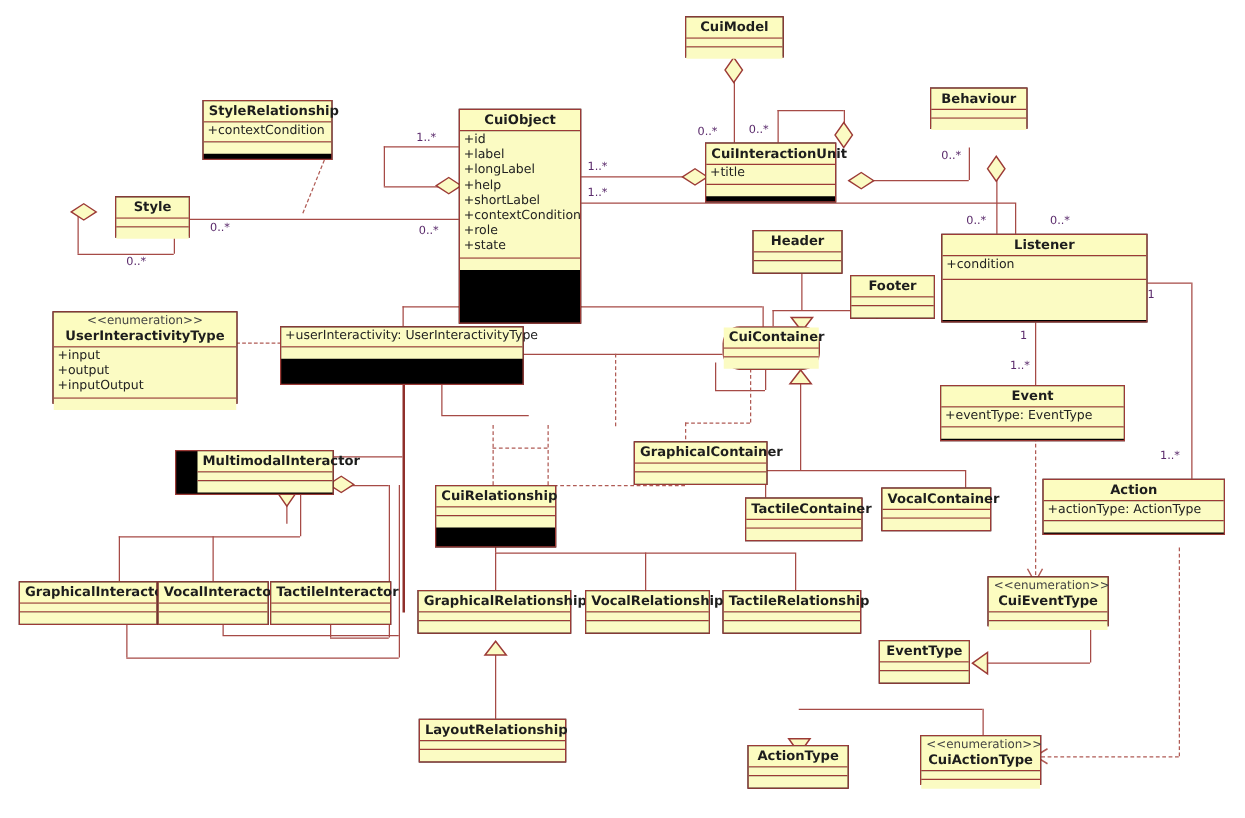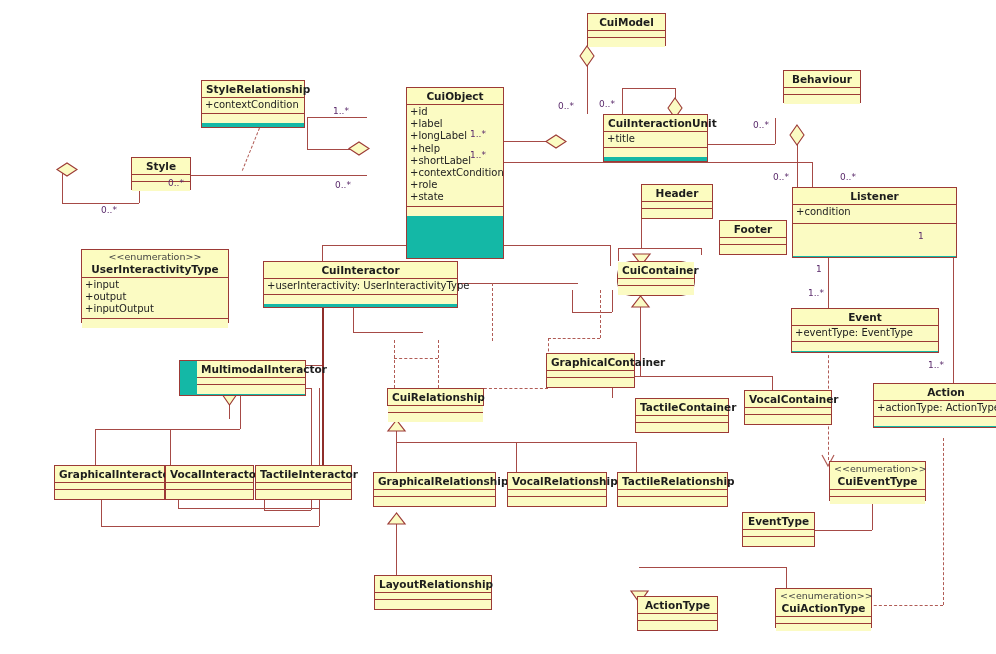--- a/index.html
+++ b/index.html
@@ -1,21 +1,21 @@
 <!DOCTYPE html>
 <html><head>
 <meta charset="utf-8">
 <style>
   html,body{margin:0;padding:0;background:#ffffff;}
   body{font-family:"DejaVu Sans","Liberation Sans",sans-serif;}
   #canvas{position:relative;width:996px;height:654px;background:#ffffff;overflow:hidden;}
 
   
   .uml{position:absolute;box-sizing:border-box;border:1px solid #9c3a36;
-       background:#14b8a6;z-index:5;margin-left:39px;}
+       background:#000000;z-index:5;}
   .uml .hdr{box-sizing:border-box;border-bottom:1px solid #9c3a36;
        background:#fcfcc0;text-align:center;font-weight:bold;font-size:10.5px;
        color:#1d1d1d;line-height:1.15;padding:2px 4px 2px;white-space:nowrap;}
   .uml .stereo{display:block;font-weight:normal;font-size:9.5px;color:#444;}
   .uml .attrs{box-sizing:border-box;border-bottom:1px solid #9c3a36;
        background:#fbfbc3;font-size:10px;color:#222;padding:1px 3px 2px;
        line-height:1.22;white-space:nowrap;min-height:7px;}
   .uml .attrs.empty{padding:0;height:7px;}
   .uml .ops{box-sizing:border-box;background:#fbfbc3;height:9px;}
   .uml .attrs div{white-space:nowrap;}
@@ -346,21 +346,20 @@
     </div>
     <div class="attrs">
       <div>+input</div>
       <div>+output</div>
       <div>+inputOutput</div>
     </div>
     <div class="ops"></div>
   </div>
 
   <div class="uml" style="left:224px;top:261px;width:195px;height:47px;">
-    <div class="hdr">CuiInteractor</div>
     <div class="attrs">
       <div>+userInteractivity: UserInteractivityType</div>
     </div>
     <div class="ops"></div>
   </div>
 
   <div class="uml" style="left:578px;top:261px;width:78px;height:35px;border-radius:14px;">
     <div class="hdr">CuiContainer</div>
     <div class="attrs empty"></div>
     <div class="ops"></div>
@@ -373,27 +372,27 @@
     </div>
     <div class="ops"></div>
   </div>
 
   <div class="uml" style="left:140px;top:360px;width:127px;height:36px;padding-left:17px;">
     <div class="hdr">MultimodalInteractor</div>
     <div class="attrs empty"></div>
     <div class="ops"></div>
   </div>
 
-  <div class="uml" style="left:507px;top:353px;width:89px;height:35px;">
+  <div class="uml" style="left:507px;top:353px;width:107px;height:35px;">
     <div class="hdr">GraphicalContainer</div>
     <div class="attrs empty"></div>
     <div class="ops"></div>
   </div>
 
-  <div class="uml" style="left:348px;top:388px;width:97px;height:18px;">
+  <div class="uml" style="left:348px;top:388px;width:97px;height:50px;">
     <div class="hdr">CuiRelationship</div>
     <div class="attrs empty"></div>
     <div class="ops"></div>
   </div>
 
   <div class="uml" style="left:596px;top:398px;width:94px;height:35px;">
     <div class="hdr">TactileContainer</div>
     <div class="attrs empty"></div>
     <div class="ops"></div>
   </div>

